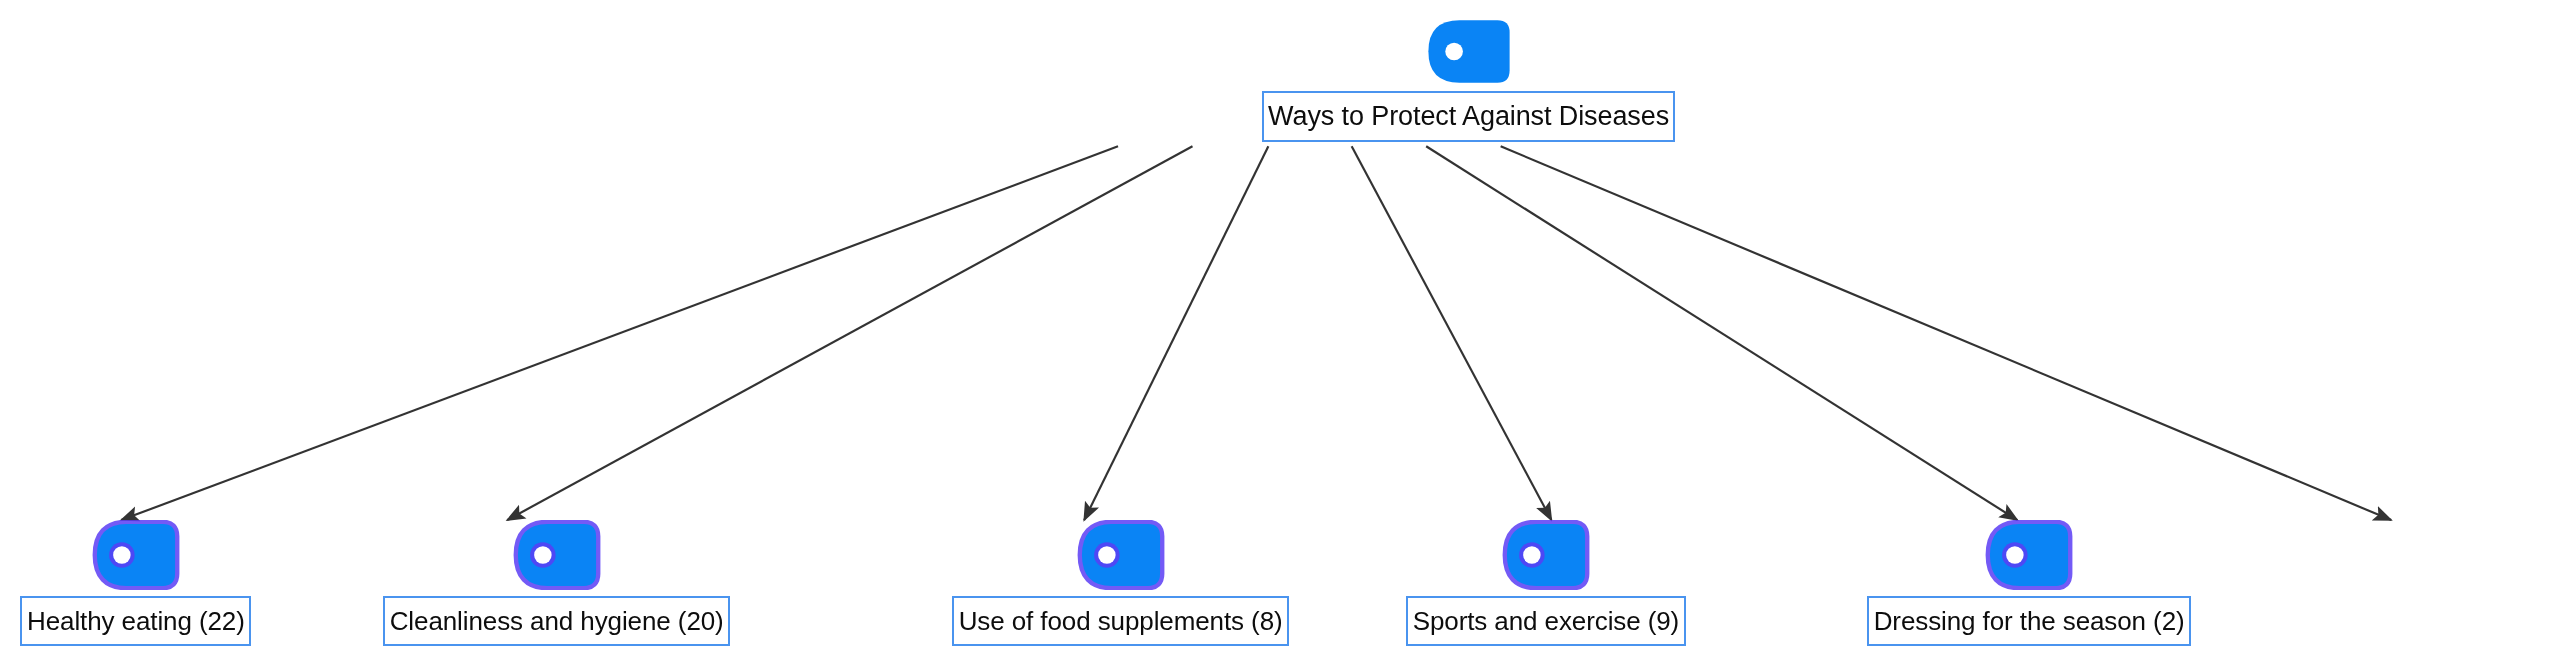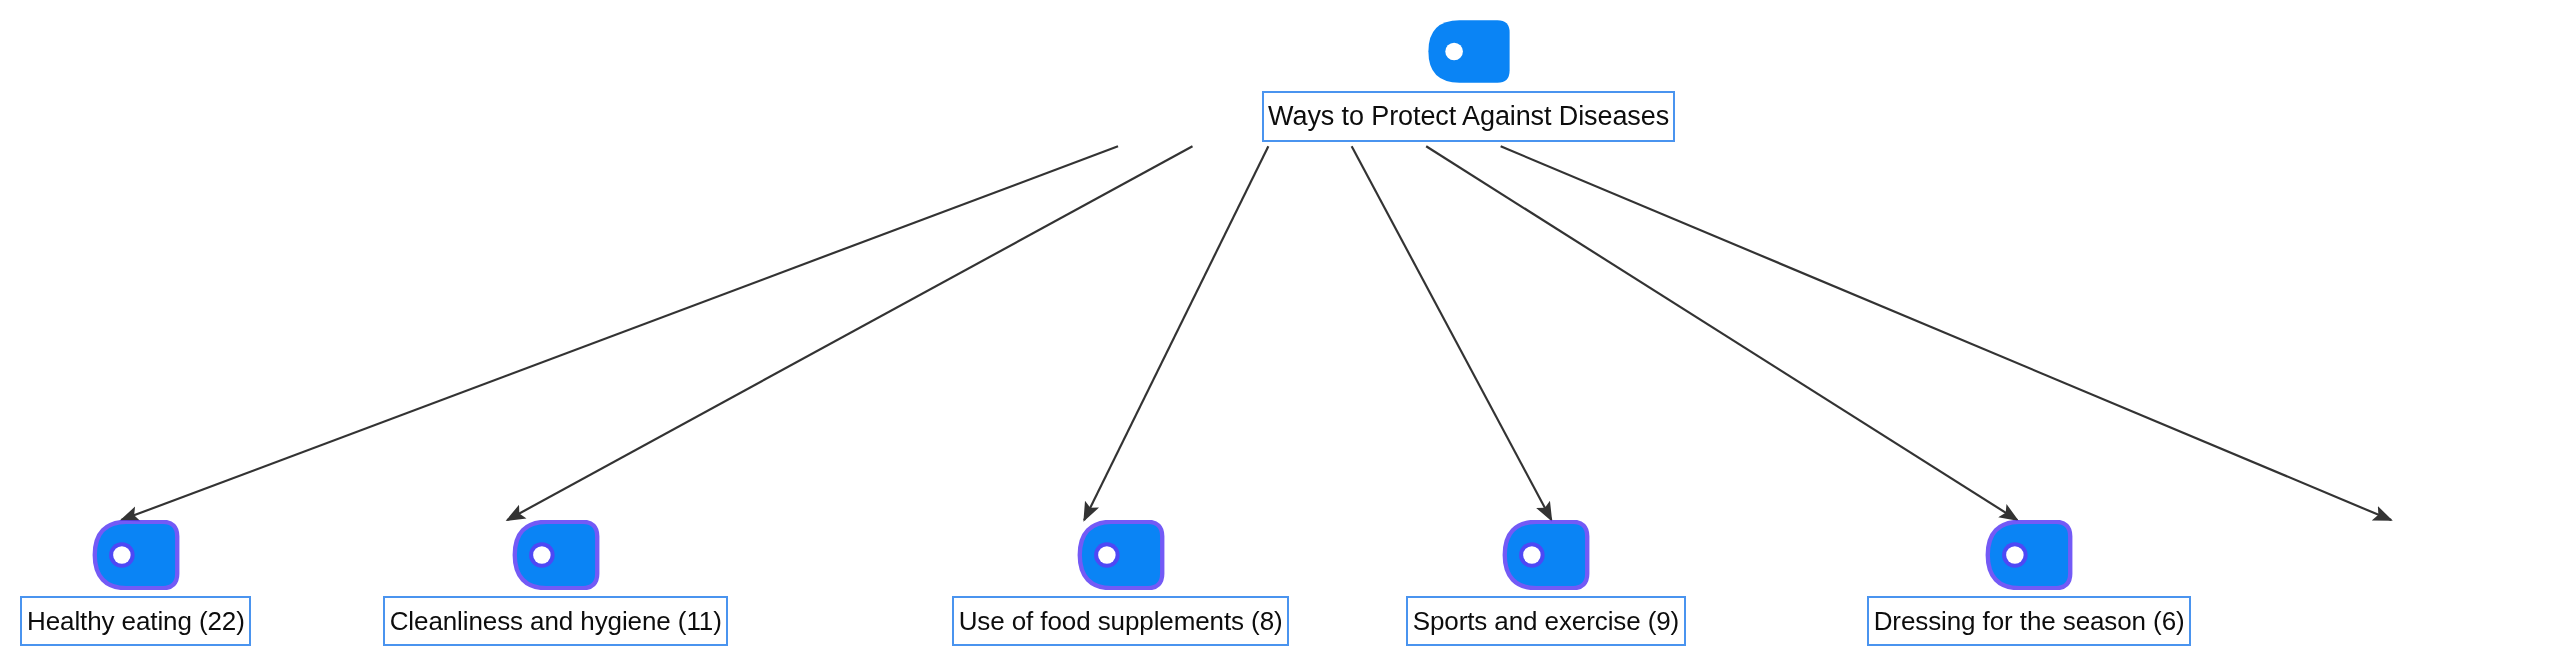--- a/index.html
+++ b/index.html
@@ -142,21 +142,21 @@
   <div class="node leaf-node" style="left:383px; top:520px;">
     <div class="icon-wrap">
       <svg class="tag-icon" width="92" height="70" viewBox="0 0 136 104">
         <path d="M 54 6 H 108 Q 126 6 126 24 V 80 Q 126 98 108 98 H 54 Q 10 98 10 52 Q 10 6 54 6 Z" fill="none" stroke="#5a3df5" stroke-width="13" stroke-opacity="0.85"></path>
         <path d="M 54 6 H 108 Q 126 6 126 24 V 80 Q 126 98 108 98 H 54 Q 10 98 10 52 Q 10 6 54 6 Z" fill="#0a84f5"></path>
         <circle cx="47" cy="52" r="19" fill="#5a3df5" fill-opacity="0.85"></circle>
         <circle cx="47" cy="52" r="13" fill="#ffffff"></circle>
       </svg>
     </div>
     <div class="label-box">
-      <span class="label-text">Cleanliness and hygiene (11)</span>
+      <span class="label-text">Cleanliness and hygiene (20)</span>
     </div>
   </div>
 
   <div class="node leaf-node" style="left:952px; top:520px;">
     <div class="icon-wrap">
       <svg class="tag-icon" width="92" height="70" viewBox="0 0 136 104">
         <path d="M 54 6 H 108 Q 126 6 126 24 V 80 Q 126 98 108 98 H 54 Q 10 98 10 52 Q 10 6 54 6 Z" fill="none" stroke="#5a3df5" stroke-width="13" stroke-opacity="0.85"></path>
         <path d="M 54 6 H 108 Q 126 6 126 24 V 80 Q 126 98 108 98 H 54 Q 10 98 10 52 Q 10 6 54 6 Z" fill="#0a84f5"></path>
         <circle cx="47" cy="52" r="19" fill="#5a3df5" fill-opacity="0.85"></circle>
         <circle cx="47" cy="52" r="13" fill="#ffffff"></circle>
@@ -184,19 +184,19 @@
   <div class="node leaf-node" style="left:1867px; top:520px;">
     <div class="icon-wrap">
       <svg class="tag-icon" width="92" height="70" viewBox="0 0 136 104">
         <path d="M 54 6 H 108 Q 126 6 126 24 V 80 Q 126 98 108 98 H 54 Q 10 98 10 52 Q 10 6 54 6 Z" fill="none" stroke="#5a3df5" stroke-width="13" stroke-opacity="0.85"></path>
         <path d="M 54 6 H 108 Q 126 6 126 24 V 80 Q 126 98 108 98 H 54 Q 10 98 10 52 Q 10 6 54 6 Z" fill="#0a84f5"></path>
         <circle cx="47" cy="52" r="19" fill="#5a3df5" fill-opacity="0.85"></circle>
         <circle cx="47" cy="52" r="13" fill="#ffffff"></circle>
       </svg>
     </div>
     <div class="label-box">
-      <span class="label-text">Dressing for the season (6)</span>
+      <span class="label-text">Dressing for the season (2)</span>
     </div>
   </div>
 
 
 </div>
 
 
 </body></html>

